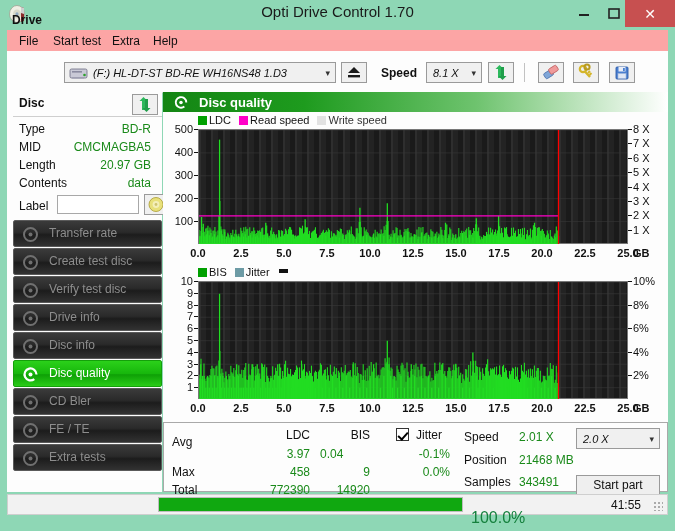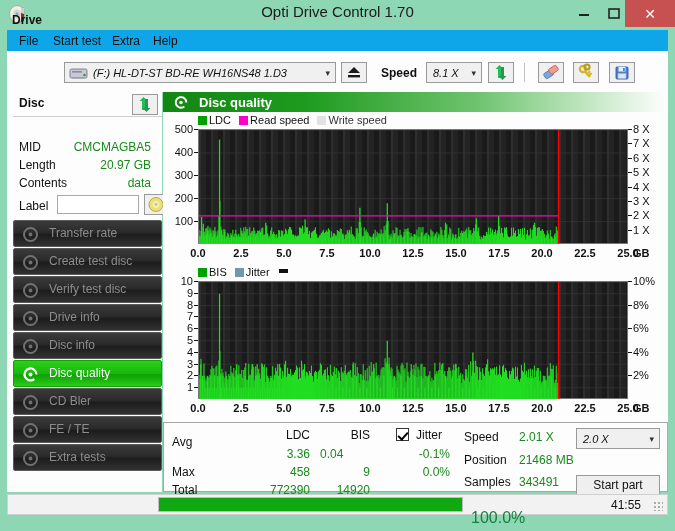--- a/index.html
+++ b/index.html
@@ -17,21 +17,21 @@
   .title-icon{position:absolute;left:8px;top:4px;width:20px;height:20px;}
   .title-text{position:absolute;left:0;top:3px;width:675px;text-align:center;
      font-size:15px;color:#1a1a1a;font-family:"Liberation Sans",sans-serif;}
   .tb-btn{position:absolute;top:0;height:27px;display:flex;align-items:center;justify-content:center;
      color:#2a2a2a;font-size:13px;}
   .tb-min{left:570px;width:28px;}
   .tb-max{left:600px;width:28px;}
   .tb-close{left:625px;width:50px;height:27px;background:#c75050;color:#fff;font-size:14px;}
 
   
-  .menubar{position:absolute;left:7px;top:30px;width:661px;height:21px;background:#0ea5e9;}
+  .menubar{position:absolute;left:7px;top:30px;width:661px;height:21px;background:#fca5a5;}
   .menu-item{position:absolute;top:3px;font-size:12px;color:#111;padding:1px 4px;}
 
   
   .toolbar{position:absolute;left:7px;top:51px;width:661px;height:41px;background:#fdfdfd;
      border-bottom:1px solid #d6d6d6;}
   .lbl-drive{position:absolute;left:12px;top:13px;font-size:12px;font-weight:bold;color:#111;}
   .combo{position:absolute;background:#f0f0f0;border:1px solid #9a9a9a;box-sizing:border-box;
      font-size:11px;color:#111;}
   .combo .cv{position:absolute;left:6px;top:50%;transform:translateY(-50%);white-space:nowrap;font-style:italic;}
   .combo .arrow{position:absolute;right:5px;top:50%;transform:translateY(-50%);
@@ -223,20 +223,24 @@
     <div class="disc-hdr">
       <div class="t">Disc</div>
       <div class="disc-refresh">
         <svg width="24" height="19" viewBox="0 0 24 19">
           <path d="M9 15 L9 6 L6.5 6 L10.5 2 L14.5 6 L12 6 L12 15 Z" fill="#2cb85c"></path>
           <path d="M15 4 L15 13 L17.5 13 L13.5 17 L9.5 13 L12 13 L12 4 Z" fill="#1f9e4a"></path>
         </svg>
       </div>
     </div>
 
+    <div class="dq-row" style="top:30px">
+      <span class="dq-k">Type</span>
+      <span class="dq-v">BD-R</span>
+    </div>
     <div class="dq-row" style="top:48px">
       <span class="dq-k">MID</span>
       <span class="dq-v">CMCMAGBA5</span>
     </div>
     <div class="dq-row" style="top:66px">
       <span class="dq-k">Length</span>
       <span class="dq-v">20.97 GB</span>
     </div>
     <div class="dq-row" style="top:84px">
       <span class="dq-k">Contents</span>
@@ -1480,21 +1484,21 @@
         </div>
     </div>
 
     <div class="stats">
       <div class="st" style="left:96px;top:5px;width:50px;text-align:right">LDC</div>
       <div class="st" style="left:156px;top:5px;width:50px;text-align:right">BIS</div>
       <div class="chk" style="left:232px;top:5px"></div>
       <div class="st" style="left:252px;top:5px">Jitter</div>
 
       <div class="st" style="left:8px;top:12px">Avg</div>
-      <div class="stg" style="left:96px;top:24px;width:50px;text-align:right">3.36</div>
+      <div class="stg" style="left:96px;top:24px;width:50px;text-align:right">3.97</div>
       <div class="stg" style="left:156px;top:24px;width:50px;text-align:left">0.04</div>
       <div class="stg" style="left:226px;top:24px;width:60px;text-align:right">-0.1%</div>
 
       <div class="st" style="left:8px;top:42px">Max</div>
       <div class="stg" style="left:96px;top:42px;width:50px;text-align:right">458</div>
       <div class="stg" style="left:156px;top:42px;width:50px;text-align:right">9</div>
       <div class="stg" style="left:226px;top:42px;width:60px;text-align:right">0.0%</div>
 
       <div class="st" style="left:8px;top:60px">Total</div>
       <div class="stg" style="left:76px;top:60px;width:70px;text-align:right">772390</div>

